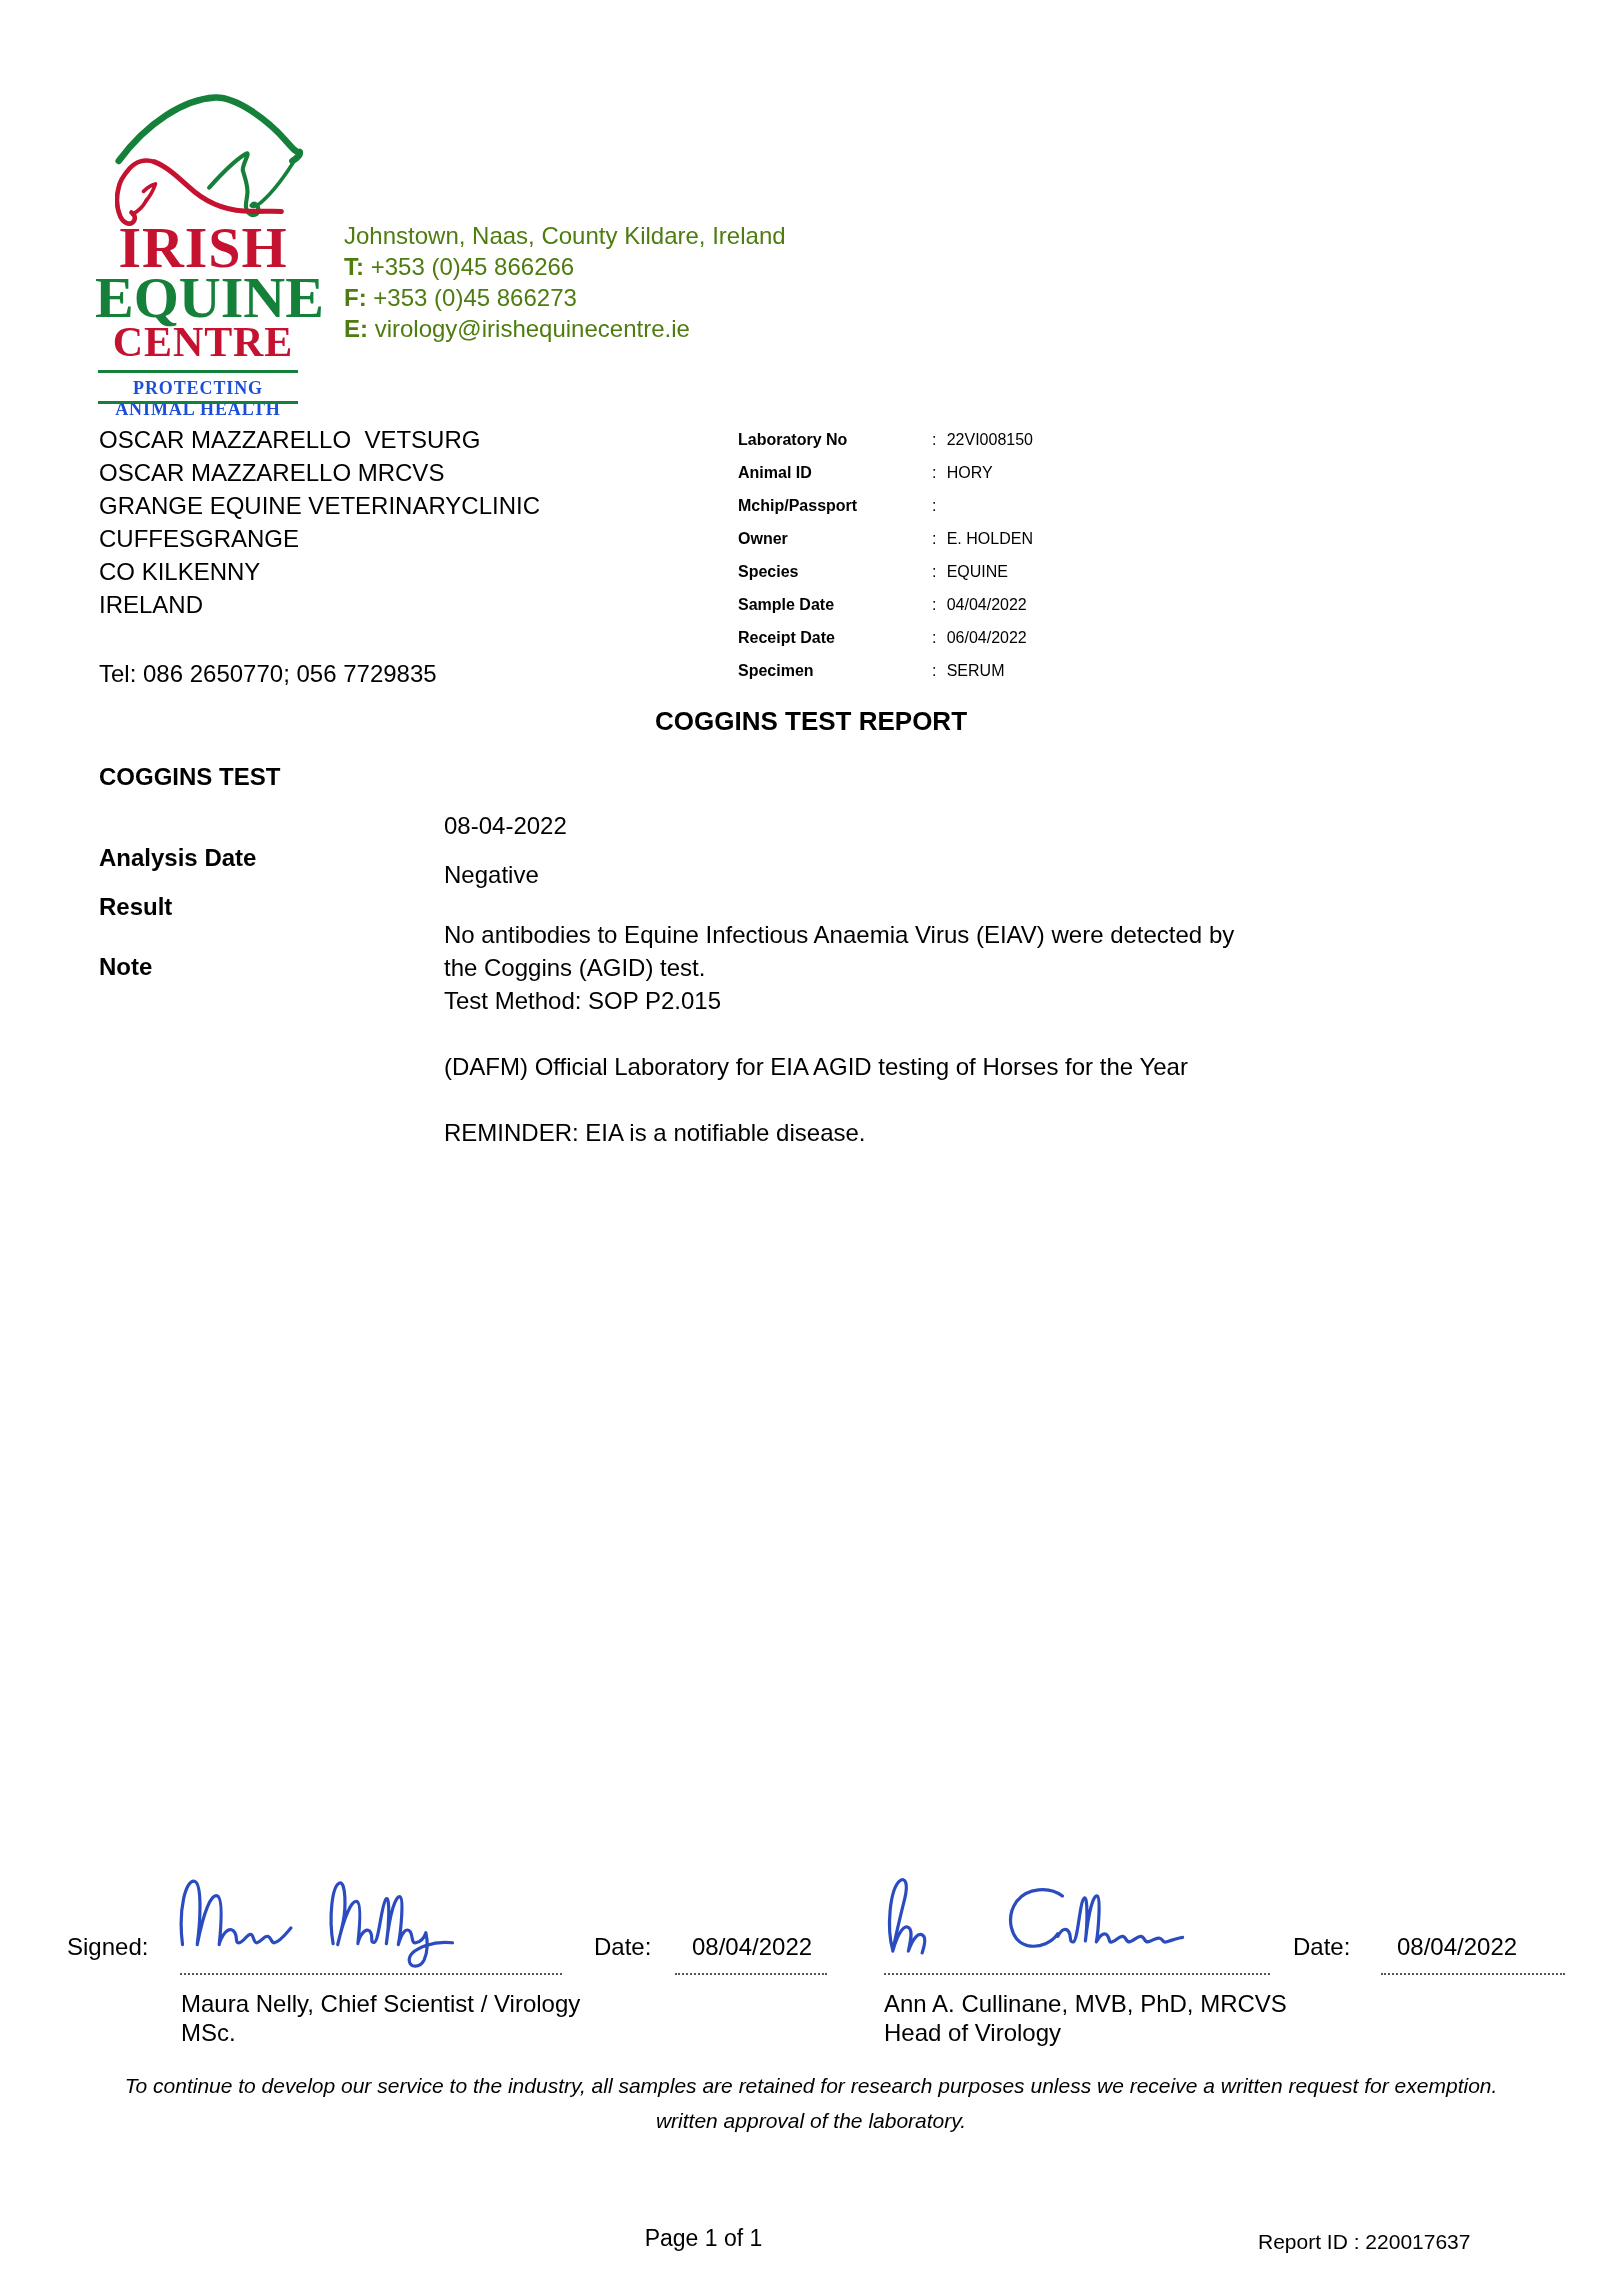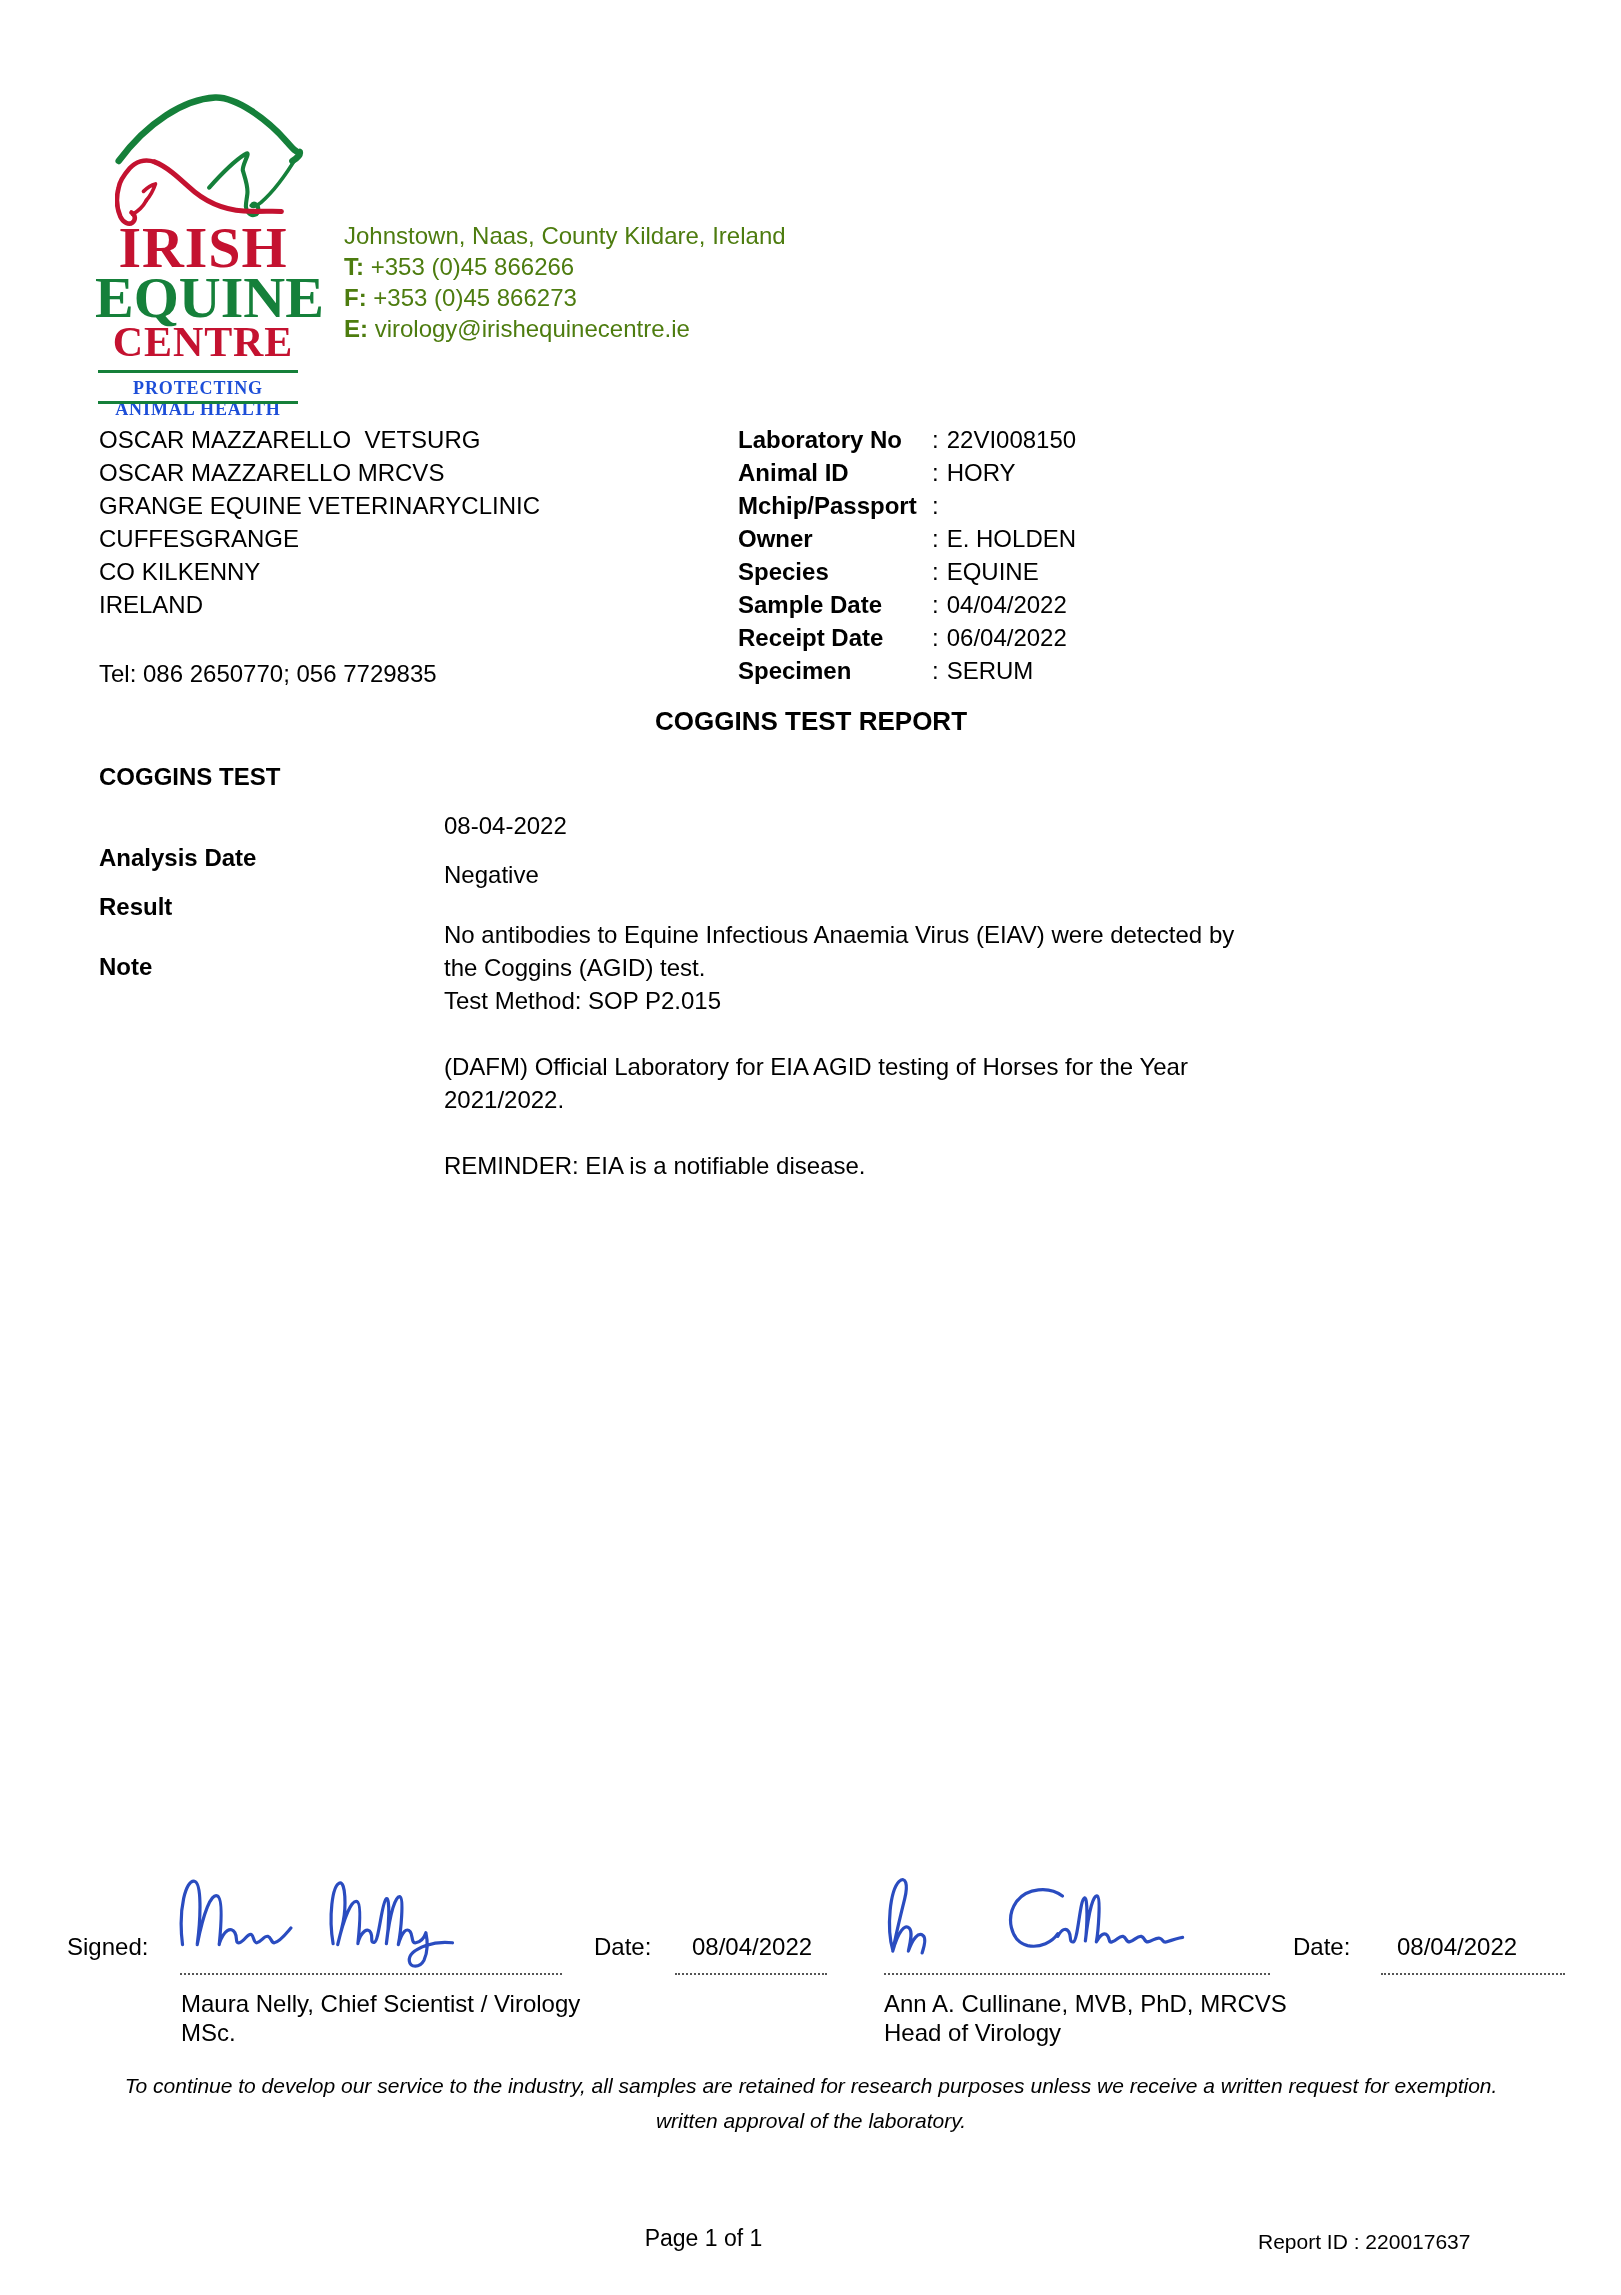--- a/index.html
+++ b/index.html
@@ -29,21 +29,21 @@
   
   #contact { left: 344px; top: 220px; color: #4d7c0f; font-size: 24px; }
   #contact .line { height: 31px; line-height: 31px; }
 
   
   #recipient { left: 99px; top: 423px; font-size: 24px; }
   #recipient .line { height: 33px; line-height: 33px; }
   #recipient-tel { left: 99px; top: 657px; font-size: 24px; line-height: 33px; }
 
   
-  #sample { left: 738px; top: 423px; font-size: 24px; }
+  #sample { left: 738px; top: 423px; font-size: 16px; }
   .sample-row { display: flex; height: 33px; line-height: 33px; }
   .sample-label { font-weight: bold; width: 194px; }
   .sample-colon { width: 14.7px; }
   .sample-value { white-space: pre; }
 
   
   #report-title { left: 0; top: 707px; width: 1622px; text-align: center;
     font-size: 26px; font-weight: bold; line-height: 28.5px; }
   #report-section { left: 99px; top: 760px; font-size: 24px; font-weight: bold; line-height: 33px; }
   .fieldlabel { font-size: 24px; font-weight: bold; line-height: 33px; margin-top: 32px; }
@@ -178,21 +178,20 @@
 <div id="result-label" class="abs fieldlabel">Result</div>
 <div id="result-value" class="abs fieldvalue">Negative</div>
 
 <div id="note-label" class="abs fieldlabel">Note</div>
 <div id="note-lines" class="abs">
   <div class="note-line">No antibodies to Equine Infectious Anaemia Virus (EIAV) were detected by</div>
   <div class="note-line">the Coggins (AGID) test.</div>
   <div class="note-line">Test Method: SOP P2.015</div>
   <div class="note-line"></div>
   <div class="note-line">(DAFM) Official Laboratory for EIA AGID testing of Horses for the Year</div>
-  <div class="note-line">2021/2022.</div>
   <div class="note-line"></div>
   <div class="note-line">REMINDER: EIA is a notifiable disease.</div>
 </div>
 
 <div id="signed-label" class="abs fieldvalue">Signed:</div>
 
 <svg id="sig-left-svg" class="abs" width="326" height="99" viewBox="0 0 710 215" fill="none" xmlns="http://www.w3.org/2000/svg">
   <path d="M12 160 C2 80 20 18 38 22 C54 26 52 100 44 160 C58 90 74 48 88 54 C100 60 96 120 92 160 M92 158 C102 128 118 120 126 134 C132 144 126 158 136 156 C148 152 154 134 162 138 C168 142 166 156 174 156 C184 154 190 140 198 142 C206 144 204 156 212 156 C224 154 236 138 248 124" stroke="#2a4cc0" stroke-width="7" stroke-linecap="round" stroke-linejoin="round"></path>
   <path d="M340 158 C330 100 338 32 354 26 C368 22 368 80 362 110 C357 135 352 150 350 160 C364 100 380 62 392 66 C402 70 398 120 394 158 M394 156 C402 130 416 122 422 134 C427 144 420 157 430 155 C440 152 446 66 456 60 C464 56 462 120 456 158 C464 90 476 52 486 56 C494 60 488 130 482 160 C490 132 500 122 508 132 C514 140 510 158 520 156 C530 154 538 146 542 134 C546 152 546 176 538 194 C528 212 508 210 506 196 C504 182 520 170 542 162 C562 155 584 154 600 156" stroke="#2a4cc0" stroke-width="7" stroke-linecap="round" stroke-linejoin="round"></path>
 </svg>

